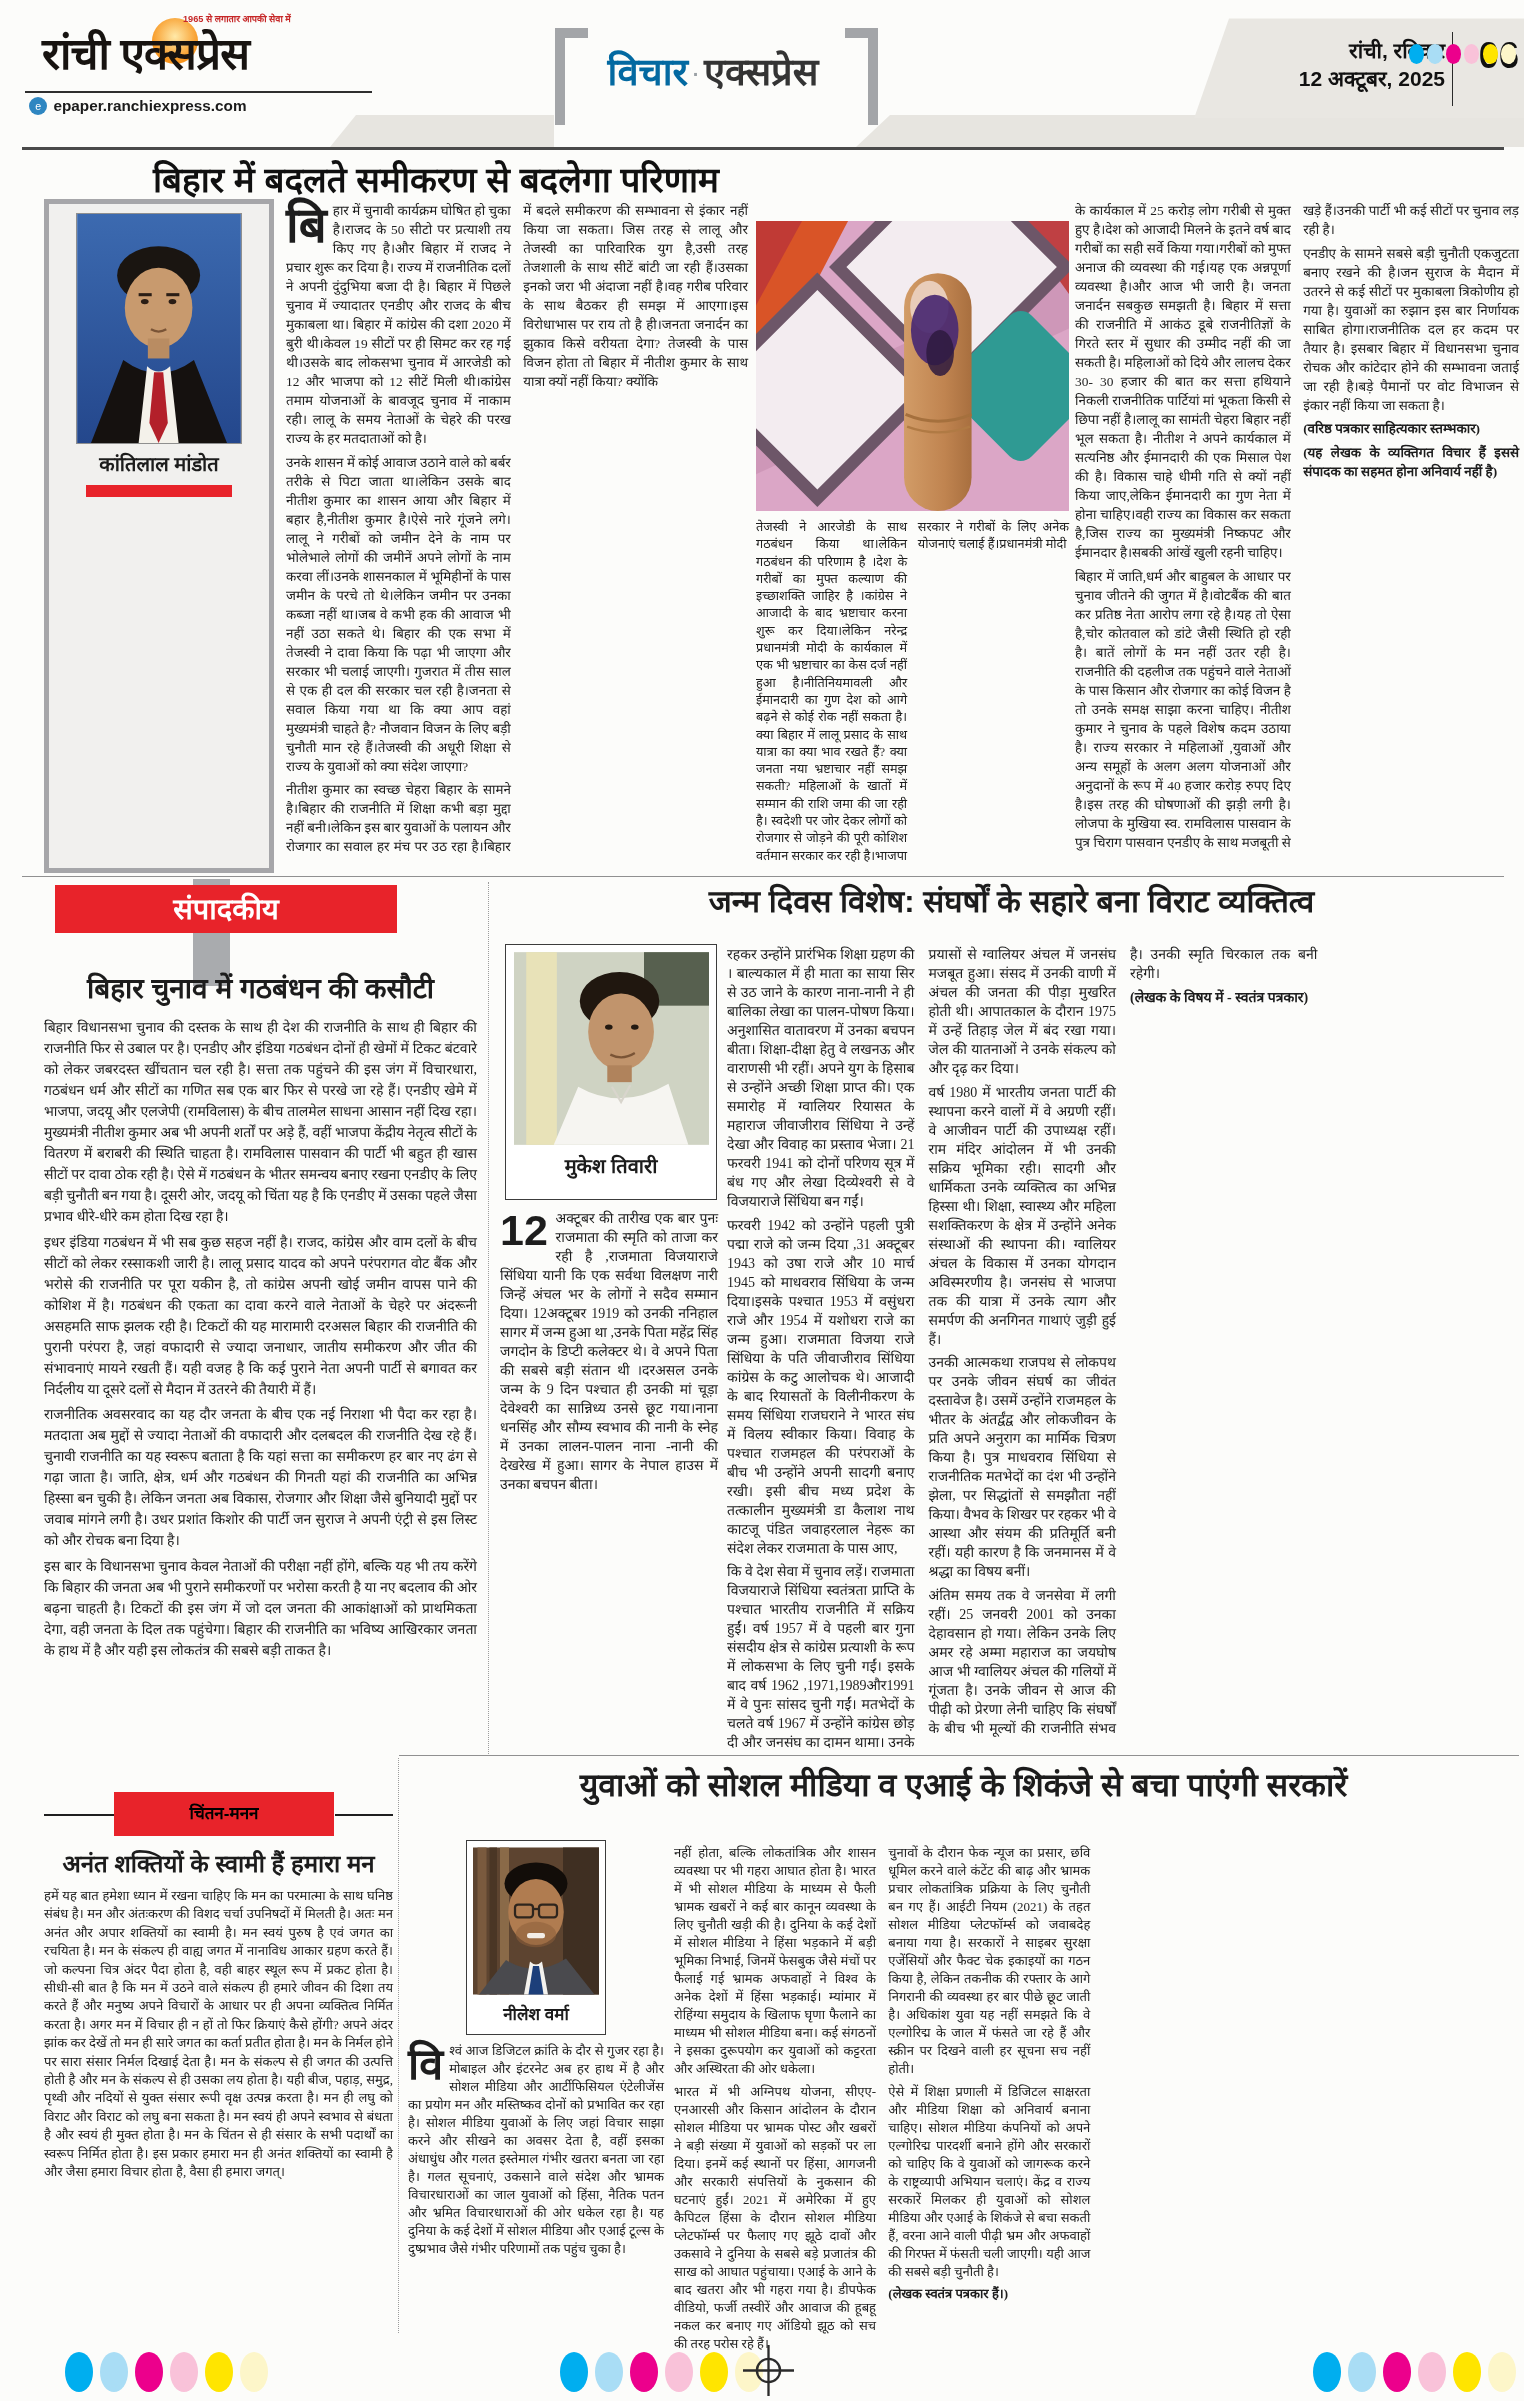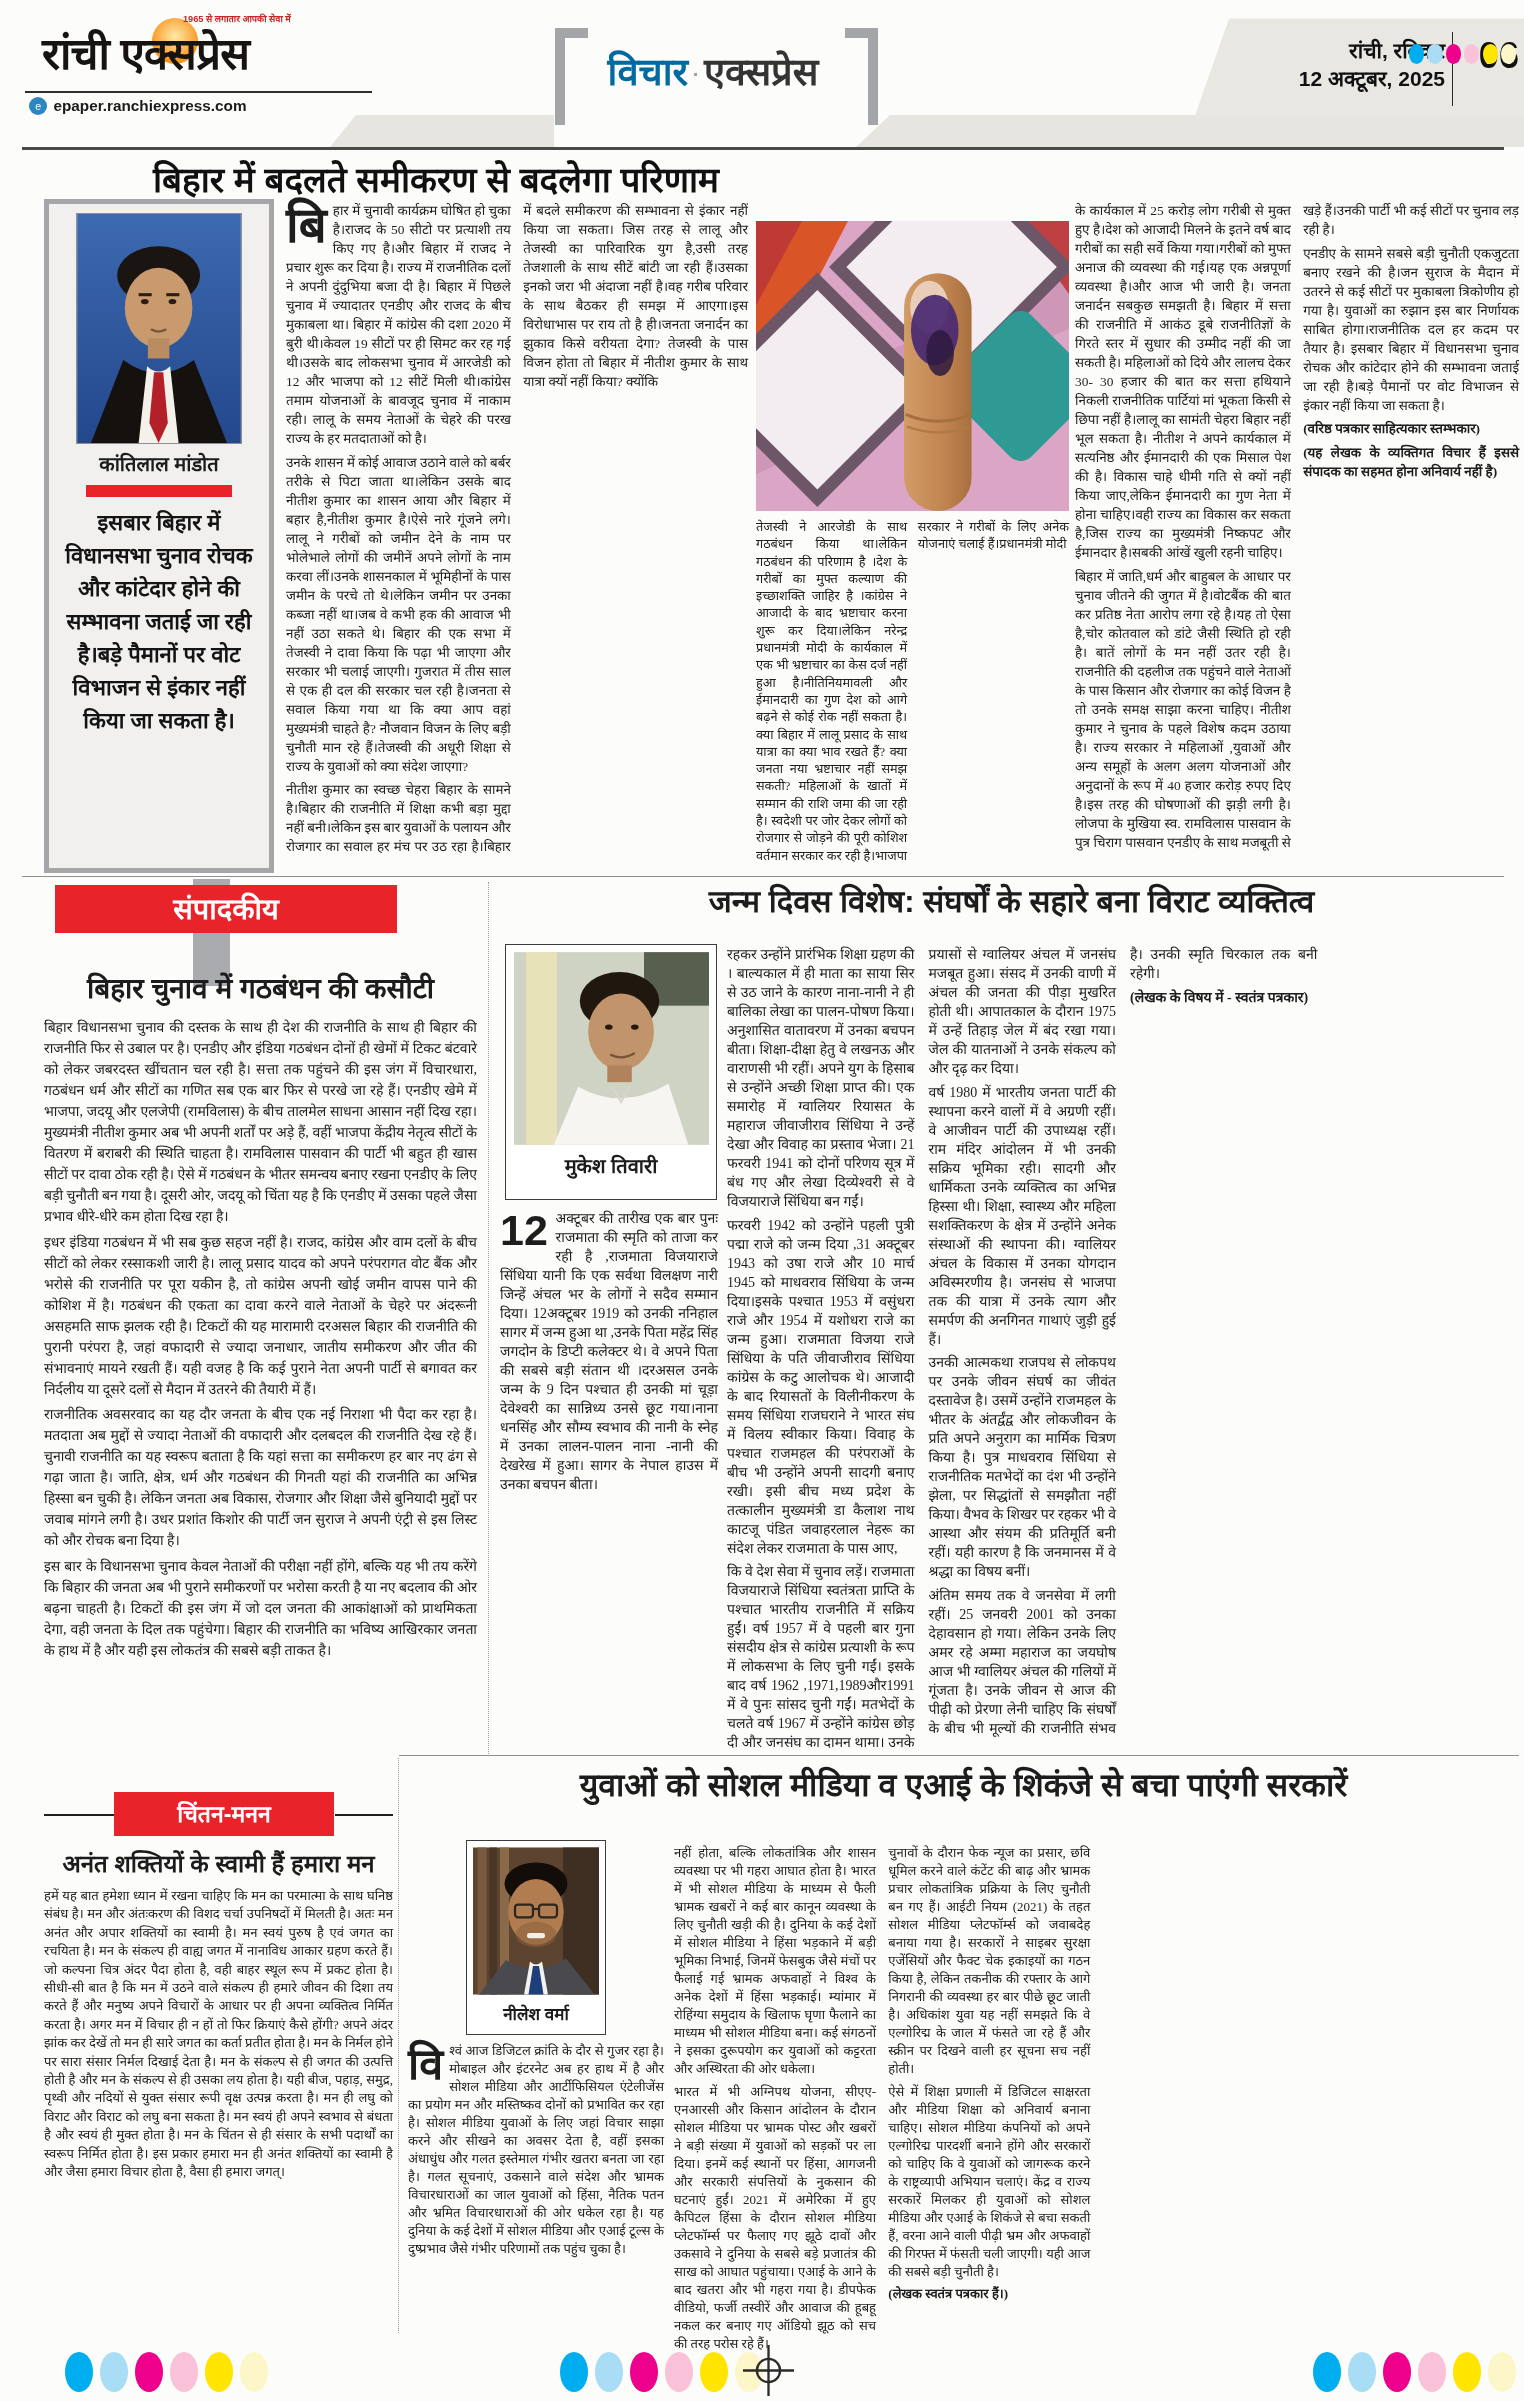--- a/index.html
+++ b/index.html
@@ -83,22 +83,22 @@
         box-sizing:border-box;padding:7px;text-align:center;}
   .pcap{font-family:"Liberation Sans",sans-serif;font-weight:700;font-size:20px;margin-top:3.1px;}
   #bd-col1{left:500px;top:1209px;width:218px;height:545px;font-size:14px;line-height:19px;}
   .dropnum{float:left;font-family:"Liberation Sans",sans-serif;font-size:43px;line-height:37px;font-weight:800;padding:3.1px 7.7px 0 0;}
   #bd-cols{left:727px;top:945px;width:792px;height:809px;columns:4;column-gap:14px;column-fill:auto;
         font-size:14px;line-height:19px;}
 
   
   #ch-line-l{left:44px;top:1814px;width:71px;border-top:2.3px solid #1f1f1f;}
   #ch-line-r{left:335px;top:1814px;width:58px;border-top:2.3px solid #1f1f1f;}
-  #ch-banner{left:114px;top:1792px;width:220px;height:44px;background:#e8232a;color:#ffffff;text-align:center;
-        font-family:"Liberation Sans",sans-serif;font-size:23px;font-weight:800;line-height:44px;}
+  #ch-banner{left:114px;top:1792px;width:220px;height:44px;background:#e8232a;color:#000000;text-align:center;
+        font-family:"Liberation Sans",sans-serif;font-size:17px;font-weight:800;line-height:44px;}
   #ch-headline{left:44px;top:1846px;width:349px;text-align:center;
         font-family:"Liberation Sans",sans-serif;font-size:24px;font-weight:800;}
   #ch-body{left:44px;top:1887px;width:349px;height:445px;font-size:13px;line-height:18.4px;}
   #vsep2{left:398px;top:1758px;height:575px;border-left:1.5px dotted #9c9c9c;}
   #rule-bottom{left:399px;top:1755px;width:1120px;border-top:1.5px solid #909090;}
 
   
   #yt-headline{left:408px;top:1762px;width:1111px;text-align:center;
         font-family:"Liberation Sans",sans-serif;font-size:32px;font-weight:800;}
   #yt-photo{left:466px;top:1840px;width:140px;height:195px;border:1.5px solid #3c3c3c;background:#fff;
@@ -173,21 +173,20 @@
       <ellipse cx="124" cy="114" rx="5" ry="3.5" fill="#2a1d15"></ellipse>
       <rect x="80" y="103" width="17" height="4" fill="#2a1d15"></rect>
       <rect x="116" y="103" width="17" height="4" fill="#2a1d15"></rect>
       <path d="M96,150 Q106,156 116,150" stroke="#7a5436" stroke-width="3" fill="none"></path>
       <path d="M18,298 L60,190 Q106,224 152,190 L195,298 Z" fill="#15110f"></path>
       <path d="M80,298 L91,198 Q106,212 121,198 L132,298 Z" fill="#f4f1ea"></path>
       <path d="M100,206 L112,206 L118,272 L106,298 L94,272 Z" fill="#b3202a"></path>
     </svg>
     <div class="qname">कांतिलाल मांडोत</div>
     <div class="qbar"></div>
-    <div class="qtext">इसबार बिहार में विधानसभा चुनाव रोचक और कांटेदार होने की सम्भावना जताई जा रही है।बड़े पैमानों पर वोट विभाजन से इंकार नहीं किया जा सकता है।</div>
   </div>
 
   <div class="abs bodytext" id="regA">
     <p><span class="dropcap">बि</span><span>हार में चुनावी कार्यक्रम घोषित हो चुका है।राजद के 50 सीटो पर प्रत्याशी तय किए गए है।और बिहार में राजद ने प्रचार शुरू कर दिया है। राज्य में राजनीतिक दलों ने अपनी दुंदुभिया बजा दी है। बिहार में पिछले चुनाव में ज्यादातर एनडीए और राजद के बीच मुकाबला था। बिहार में कांग्रेस की दशा 2020 में बुरी थी।केवल 19 सीटों पर ही सिमट कर रह गई थी।उसके बाद लोकसभा चुनाव में आरजेडी को 12 और भाजपा को 12 सीटें मिली थी।कांग्रेस तमाम योजनाओं के बावजूद चुनाव में नाकाम रही। लालू के समय नेताओं के चेहरे की परख राज्य के हर मतदाताओं को है।</span></p>
     <p>उनके शासन में कोई आवाज उठाने वाले को बर्बर तरीके से पिटा जाता था।लेकिन उसके बाद नीतीश कुमार का शासन आया और बिहार में बहार है,नीतीश कुमार है।ऐसे नारे गूंजने लगे।लालू ने गरीबों को जमीन देने के नाम पर भोलेभाले लोगों की जमीनें अपने लोगों के नाम करवा लीं।उनके शासनकाल में भूमिहीनों के पास जमीन के परचे तो थे।लेकिन जमीन पर उनका कब्जा नहीं था।जब वे कभी हक की आवाज भी नहीं उठा सकते थे। बिहार की एक सभा में तेजस्वी ने दावा किया कि पढ़ा भी जाएगा और सरकार भी चलाई जाएगी। गुजरात में तीस साल से एक ही दल की सरकार चल रही है।जनता से सवाल किया गया था कि क्या आप वहां मुख्यमंत्री चाहते है? नौजवान विजन के लिए बड़ी चुनौती मान रहे हैं।तेजस्वी की अधूरी शिक्षा से राज्य के युवाओं को क्या संदेश जाएगा?</p>
     <p>नीतीश कुमार का स्वच्छ चेहरा बिहार के सामने है।बिहार की राजनीति में शिक्षा कभी बड़ा मुद्दा नहीं बनी।लेकिन इस बार युवाओं के पलायन और रोजगार का सवाल हर मंच पर उठ रहा है।बिहार में बदले समीकरण की सम्भावना से इंकार नहीं किया जा सकता। जिस तरह से लालू और तेजस्वी का पारिवारिक युग है,उसी तरह तेजशाली के साथ सीटें बांटी जा रही हैं।उसका इनको जरा भी अंदाजा नहीं है।वह गरीब परिवार के साथ बैठकर ही समझ में आएगा।इस विरोधाभास पर राय तो है ही।जनता जनार्दन का झुकाव किसे वरीयता देगा? तेजस्वी के पास विजन होता तो बिहार में नीतीश कुमार के साथ यात्रा क्यों नहीं किया? क्योंकि</p>
   </div>
 
   <svg class="abs" id="eci-img" viewBox="0 0 408 378" xmlns="http://www.w3.org/2000/svg">
     <defs>

